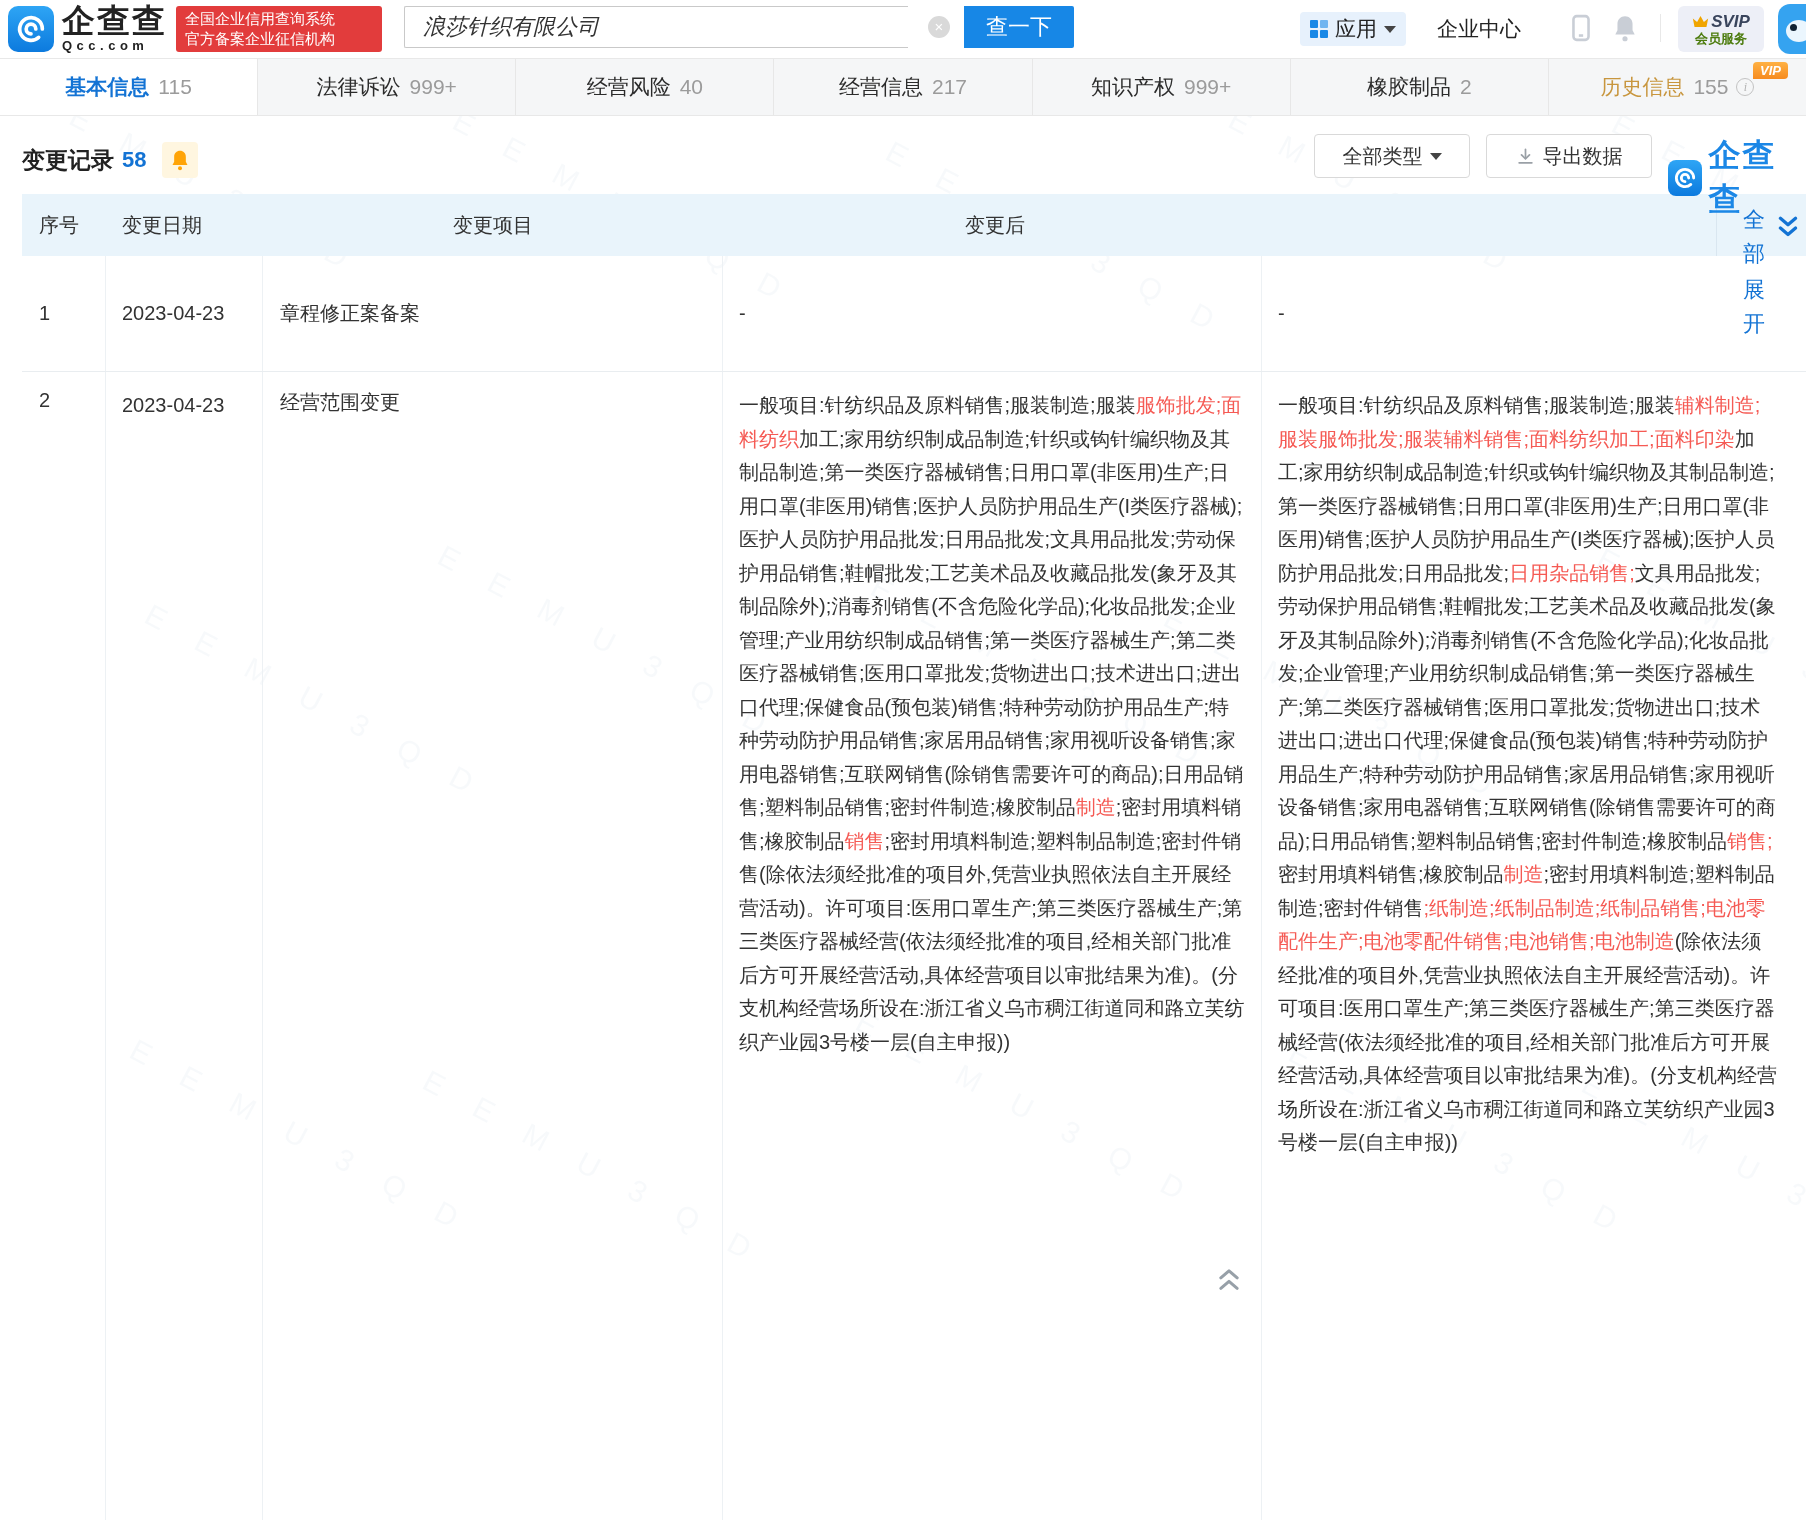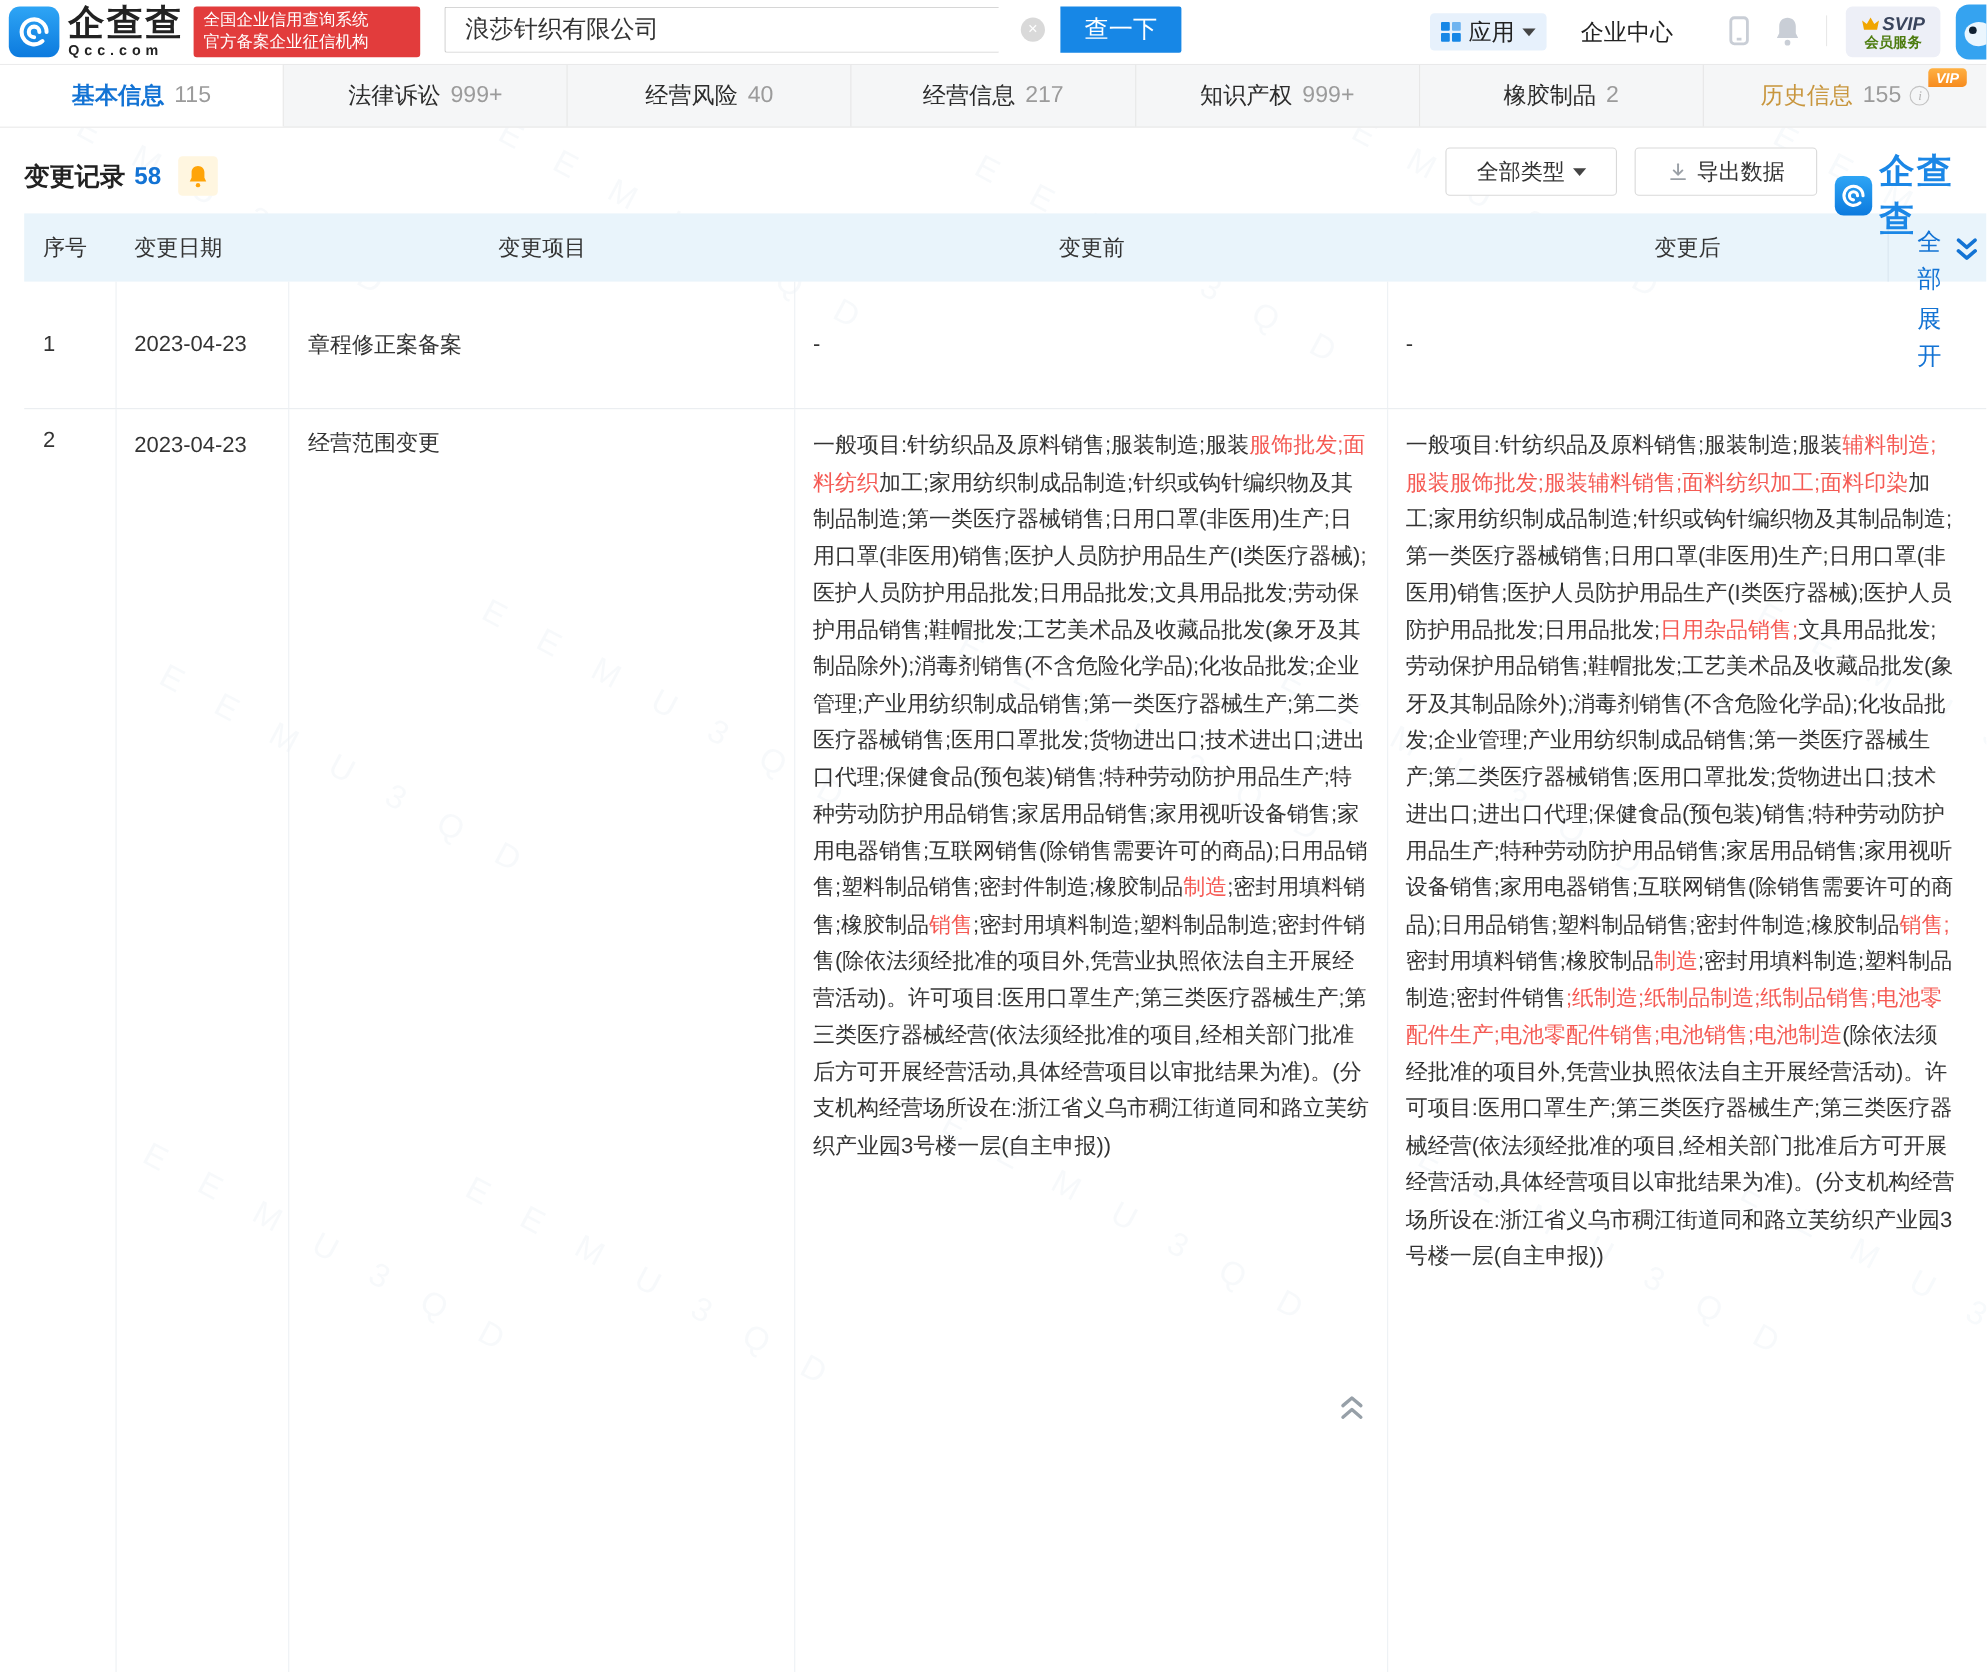--- a/index.html
+++ b/index.html
@@ -15,21 +15,21 @@
   
   .topbar { position:relative; height:58px; z-index:5; background:#fff; }
   .logo-ic { position:absolute; left:8px; top:6px; width:46px; height:46px; border-radius:10px;
              background:linear-gradient(180deg,#2ea5f5,#0c7ade); display:flex; align-items:center; justify-content:center; }
   .brand { position:absolute; left:62px; top:4px; }
   .brand-cn { font-size:33px; font-weight:bold; color:#222; letter-spacing:2px; line-height:34px; }
   .brand-en { font-size:13px; color:#222; letter-spacing:4.5px; font-weight:bold; line-height:15px; }
   .cert-badge { position:absolute; left:176px; top:6px; width:206px; height:46px; background:#e23c3c; color:#fff;
                 border-radius:3px; font-size:15px; line-height:20px; padding:3px 9px; display:flex; flex-direction:column; justify-content:center; }
   .searchbox { position:absolute; left:404px; top:6px; width:504px; height:42px; border:1px solid #c9c9c9;
-               border-right:none; border-radius:2px 0 0 2px; display:flex; align-items:center; padding:0 40px 0 18px; }
+               border-right:none; border-radius:2px 0 0 2px; display:flex; align-items:center; padding:0 40px 0 18px;font-style:italic; }
   .searchbox .val { font-size:22px; color:#333; }
   .clear-ic { position:absolute; left:928px; top:16px; width:22px; height:22px; border-radius:50%; background:#d9d9d9;
               color:#fff; font-size:15px; line-height:22px; text-align:center; cursor:pointer; }
   .search-btn { position:absolute; left:964px; top:6px; width:110px; height:42px; background:#1787e6; color:#fff;
                 font-size:22px; border:none; border-radius:0 2px 2px 0; cursor:pointer; font-family:inherit; }
   .apps-pill { position:absolute; left:1300px; top:12px; height:34px; background:#e7f1fc; border-radius:4px;
                display:flex; align-items:center; padding:0 10px; cursor:pointer; }
   .grid-ic { width:18px; height:18px; display:grid; grid-template-columns:8px 8px; grid-template-rows:8px 8px; gap:2px; margin-right:7px; }
   .grid-ic i { background:#1787e6; border-radius:1px; }
   .grid-ic i.lt { background:#6fb4f0; }
@@ -256,21 +256,20 @@
       </span>
       <span class="tx">企查查</span>
     </div>
   </div>
 
   <div class="tbl">
     <div class="thead">
       <div class="c-no">序号</div>
       <div class="c-date">变更日期</div>
       <div class="c-item">变更项目</div>
-      <div class="c-before">变更前</div>
       <div class="c-after">变更后</div>
     </div>
 
     <div class="row row1">
       <div class="cell c-no">1</div>
       <div class="cell c-date">
           <span class="date-val">2023-04-23</span>
         </div>
       <div class="cell c-item">章程修正案备案</div>
       <div class="cell c-before">-</div>

